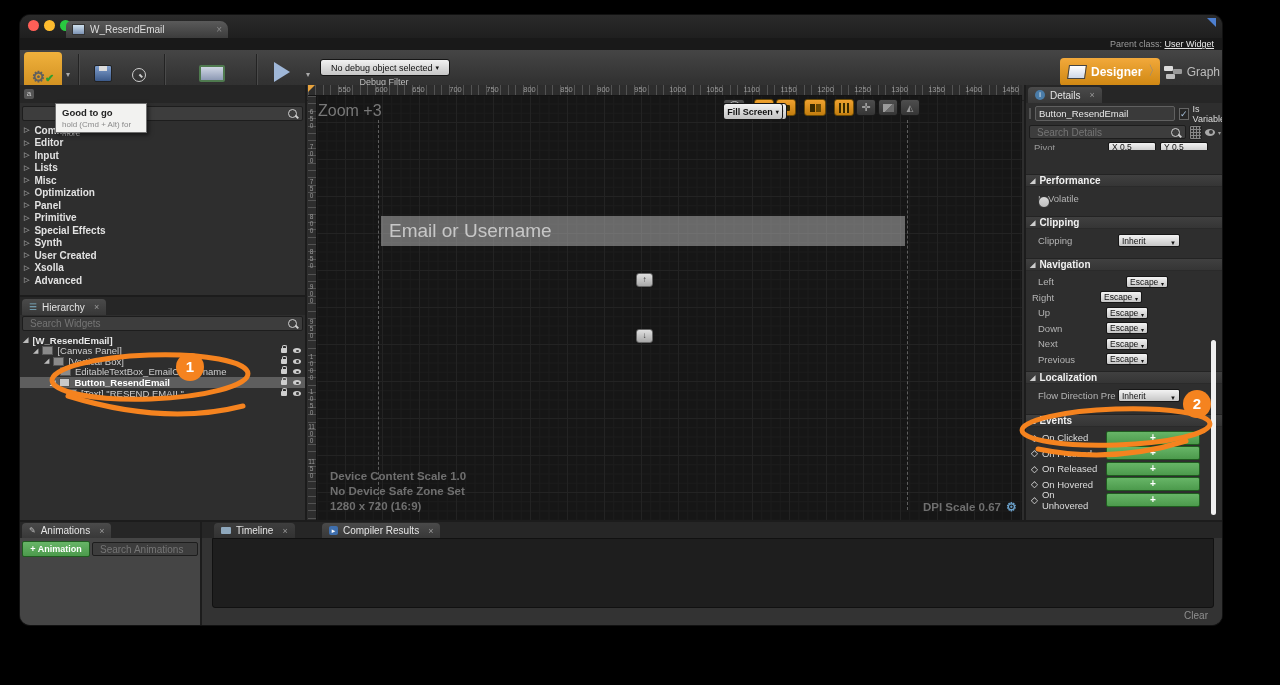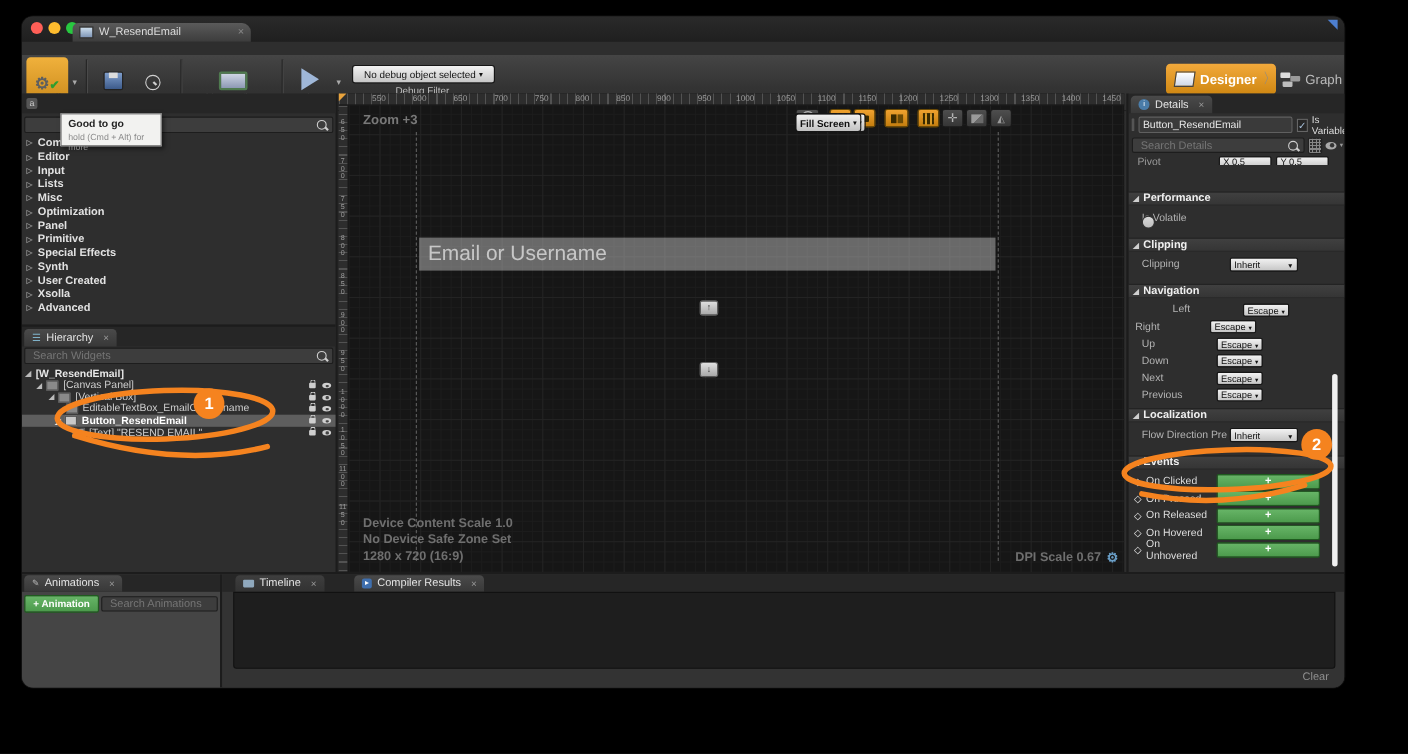--- a/index.html
+++ b/index.html
@@ -81,20 +81,24 @@
     <div class="light" style="left:8px;background:#ff5f57;"></div>
     <div class="light" style="left:24px;background:#febc2e;"></div>
     <div class="light" style="left:40px;background:#28c840;"></div>
     <div class="doc-tab">
       <span style="width:11px;height:9px;background:linear-gradient(#cfe0ee,#7d94b5);border:1px solid #333;display:inline-block;"></span>
       <span style="flex:1;">W_ResendEmail</span>
       <span class="x" style="color:#888;">×</span>
     </div>
     <div style="position:absolute;right:6px;top:3px;width:0;height:0;border-top:9px solid #4d7fd0;border-left:9px solid transparent;"></div>
   </div>
+  <div class="parentstrip">
+    <span>Parent class:</span>
+    <span style="color:#e8e8e8;text-decoration:underline;">User Widget</span>
+  </div>
 
   <div class="toolbar">
     <div class="compile">
       <span style="font-size:15px;color:#5f5f5f;line-height:12px;">⚙<span style="color:#2f9e2f;font-size:11px;">✔</span></span>
       <span>Compile</span>
     </div>
     <div class="caret abs" style="left:46px;top:20px;">▾</div>
     <div class="sep" style="left:58px;"></div>
     <div class="tbtn abs" style="left:66px;top:6px;width:34px;height:38px;">
       <span class="floppy"></span>
@@ -255,21 +259,21 @@
         <span>[Text] "RESEND EMAIL"</span>
         <span class="locks">
             <span class="mini-lock"></span>
             <span class="mini-eye"></span>
           </span>
       </div>
     </div>
   </div>
 
   <div id="canvas">
-    <div class="abs" style="left:22px;top:17px;color:#787878;font-weight:bold;font-size:12px;">Zoom +3</div>
+    <div class="abs" style="left:10px;top:17px;color:#787878;font-weight:normal;font-size:16px;">Zoom +3</div>
     <div class="dash-v" style="left:70px;"></div>
     <div class="dash-v" style="left:599px;"></div>
 
     <div class="abs" style="left:73px;top:131px;width:524px;height:30px;background:rgba(175,175,175,0.55);display:flex;align-items:center;padding-left:8px;box-sizing:border-box;">
       <span style="color:rgba(230,230,230,0.75);font-size:19px;">Email or Username</span>
     </div>
     <div class="handle" style="left:328px;top:188px;">↑</div>
     <div class="handle" style="left:328px;top:244px;">↓</div>
 
     <div class="info" style="left:22px;top:385px;">Device Content Scale 1.0</div>
@@ -423,21 +427,21 @@
           <span>Inherit</span>
           <span style="font-size:6px;">▼</span>
         </span>
     </div>
 
     <div class="sect abs" style="left:0;top:173px;width:100%;height:13px;">
         <span class="arr">◢</span>
         <span>Navigation</span>
       </div>
     <div class="prow abs" style="left:0;top:189px;width:100%;height:15.5px;padding-left:12px;">
-        <span style="width:64px;margin-left:28px;">Left</span>
+        <span style="width:88px;">Left</span>
         <span class="ddsm" style="width:42px;height:12px;">
           <span>Escape</span>
           <span style="font-size:6px;">▾</span>
         </span>
       </div>
     <div class="prow abs" style="left:0;top:204.5px;width:100%;height:15.5px;padding-left:6px;">
         <span style="width:68px;">Right</span>
         <span class="ddsm" style="width:42px;height:12px;">
           <span>Escape</span>
           <span style="font-size:6px;">▾</span>

